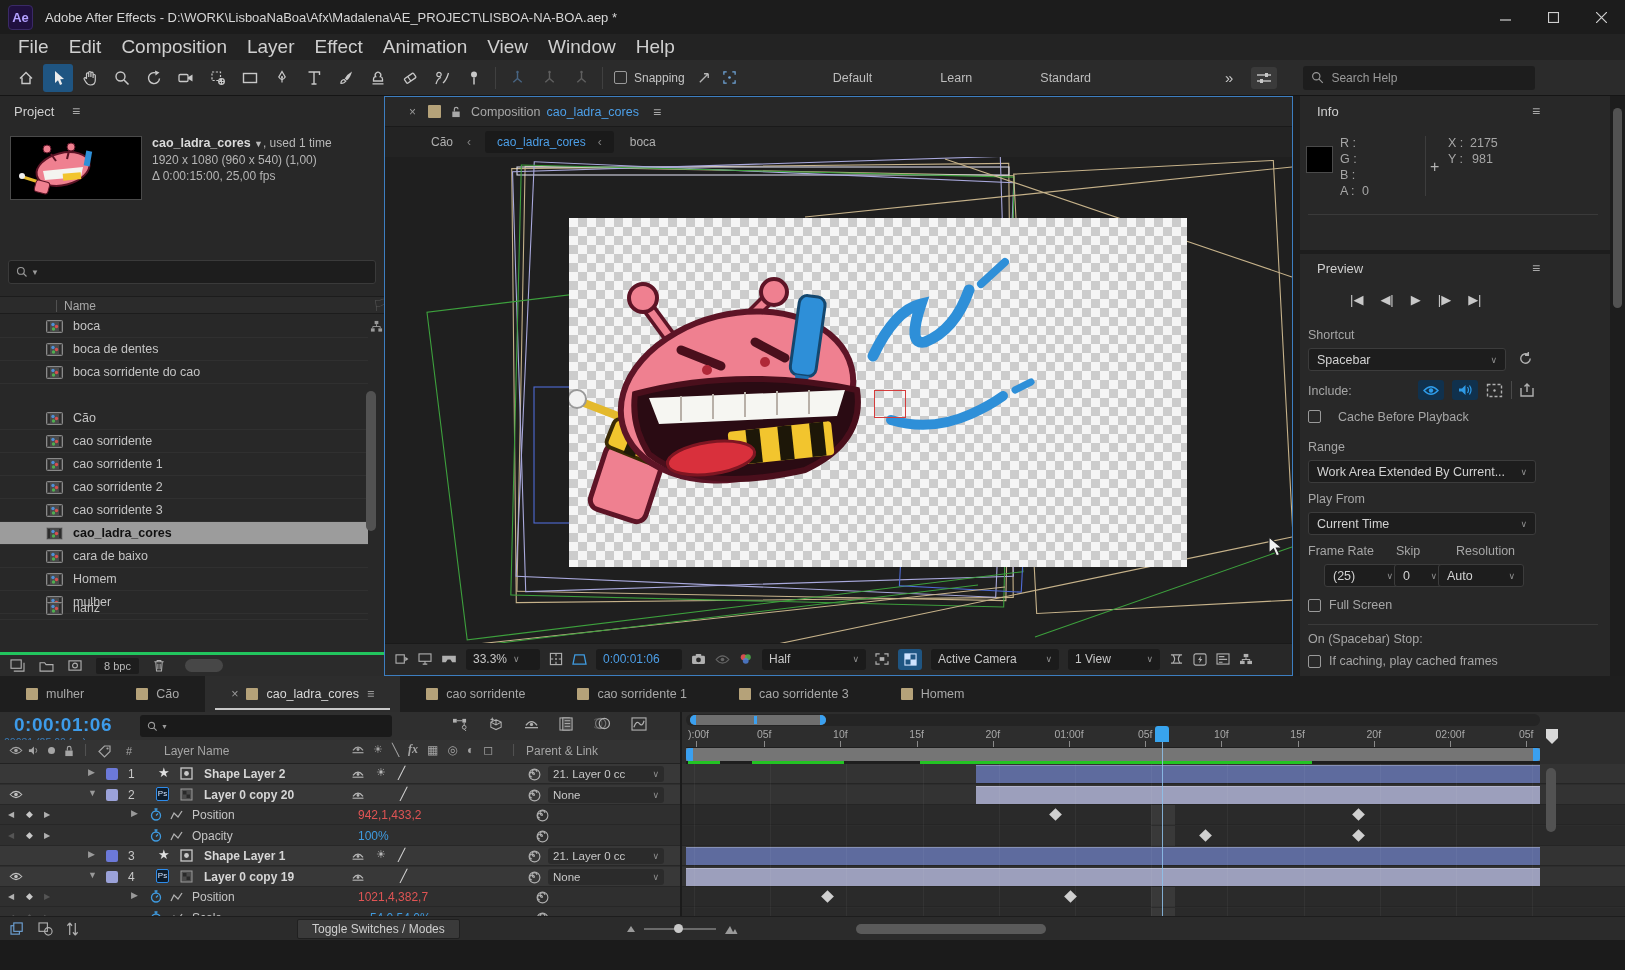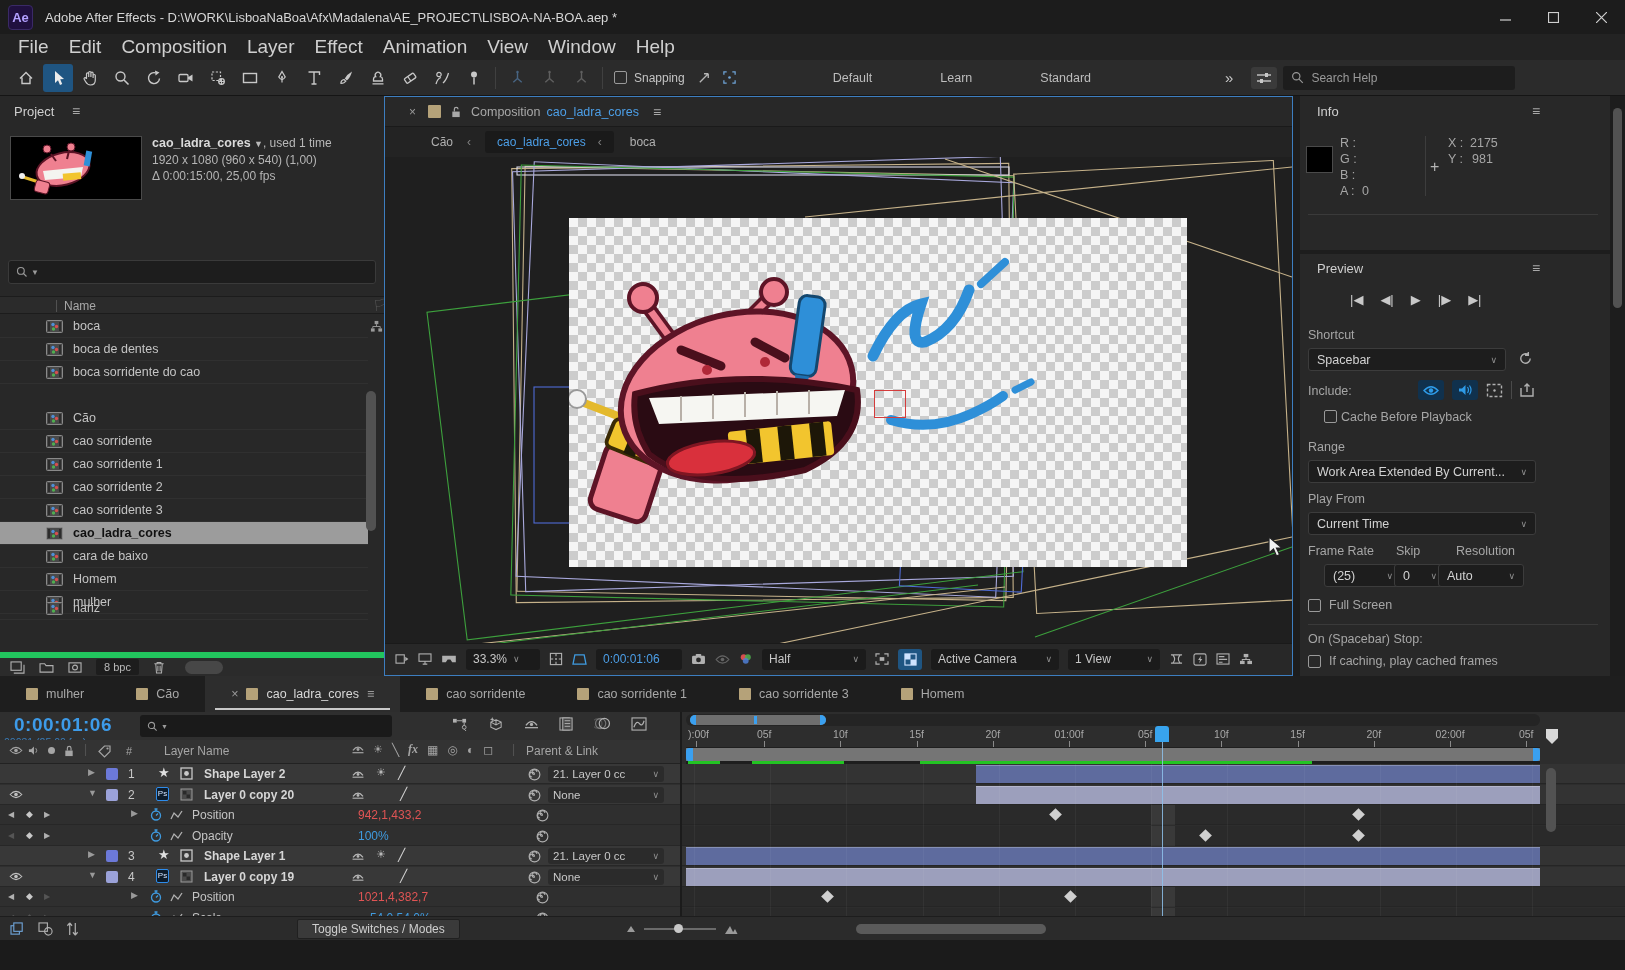--- a/index.html
+++ b/index.html
@@ -258,21 +258,21 @@
       </span>
     <span style="margin-left:100px;color:#c8c8c8;font-size:15px">»</span>
     <span class="icon" style="margin-left:18px;background:#3a3a3a;border-radius:3px;width:26px;height:22px">
       <svg width="14" height="12" viewBox="0 0 14 12">
           <line x1="0" y1="3" x2="14" y2="3" stroke="#c8c8c8" stroke-width="1.4"></line>
           <line x1="0" y1="9" x2="14" y2="9" stroke="#c8c8c8" stroke-width="1.4"></line>
           <rect x="8" y="1" width="3" height="4" fill="#c8c8c8"></rect>
           <rect x="3" y="7" width="3" height="4" fill="#c8c8c8"></rect>
         </svg>
     </span>
-    <span class="searchbox" style="margin-left:6px">
+    <span class="searchbox" style="margin-left:26px">
       <svg width="13" height="13" viewBox="0 0 16 16">
           <circle cx="6.5" cy="6.5" r="4.5" fill="none" stroke="#9a9a9a" stroke-width="1.4"></circle>
           <path d="M10 10 L14.5 14.5" stroke="#9a9a9a" stroke-width="1.4"></path>
         </svg>
       <span>Search Help</span>
     </span>
   </div>
 
   <div class="main">
 
@@ -492,21 +492,21 @@
         <svg width="13" height="13" viewBox="0 0 14 14">
             <rect x="5" y="1" width="4" height="3.5" fill="#9a9a9a"></rect>
             <rect x="1" y="9" width="4" height="3.5" fill="#9a9a9a"></rect>
             <rect x="9" y="9" width="4" height="3.5" fill="#9a9a9a"></rect>
             <path d="M7 4.5 V7 M3 9 V7 H11 V9" stroke="#9a9a9a" fill="none"></path>
           </svg>
       </div>
 
       <div class="scrollv" style="left:366px;top:295px;width:10px;height:140px"></div>
 
-      <div class="abs" style="left:0;top:556px;width:384px;height:24px;background:#2b2b2b;border-top:6px solid #22c55e;display:flex;align-items:center;gap:14px;padding:0 10px">
+      <div class="abs" style="left:0;top:556px;width:384px;height:24px;background:#2b2b2b;border-top:3px solid #22c55e;display:flex;align-items:center;gap:14px;padding:0 10px">
         <span class="icon">
             <svg width="15" height="13" viewBox="0 0 16 14">
               <rect x="1" y="1" width="11" height="9" fill="none" stroke="#b0b0b0" stroke-width="1.2"></rect>
               <path d="M4 13 h11 v-9" stroke="#b0b0b0" fill="none" stroke-width="1.2"></path>
             </svg>
           </span>
         <span class="icon">
             <svg width="15" height="12" viewBox="0 0 16 13">
               <path d="M1 3 h5 l1.5 2 H15 v7 H1 Z M1 3 v2" fill="none" stroke="#b0b0b0" stroke-width="1.2"></path>
             </svg>
@@ -790,21 +790,21 @@
             </svg>
           </span>
         <span style="width:1px;height:18px;background:#4a4a4a"></span>
         <span class="icon">
             <svg width="16" height="14" viewBox="0 0 16 14">
               <path d="M1 5 v8 h12 v-8" fill="none" stroke="#b0b0b0" stroke-width="1.4"></path>
               <path d="M7 9 V1 M4.5 3.5 L7 1 L9.5 3.5" stroke="#b0b0b0" fill="none" stroke-width="1.4"></path>
             </svg>
           </span>
       </div>
-      <div class="abs" style="left:24px;top:314px;display:flex;gap:4px;align-items:flex-start">
+      <div class="abs" style="left:8px;top:314px;display:flex;gap:17px;align-items:flex-start">
           <span class="chk"></span>
           <span class="lbl-dim">Cache Before Playback</span>
         </div>
       <div class="abs lbl-dim" style="left:8px;top:344px">Range</div>
       <div class="pv-box" style="left:8px;top:364px;width:228px">
           <span>Work Area Extended By Current...</span>
           <span class="dd-chev">∨</span>
         </div>
       <div class="abs lbl-dim" style="left:8px;top:396px">Play From</div>
       <div class="pv-box" style="left:8px;top:416px;width:228px">

